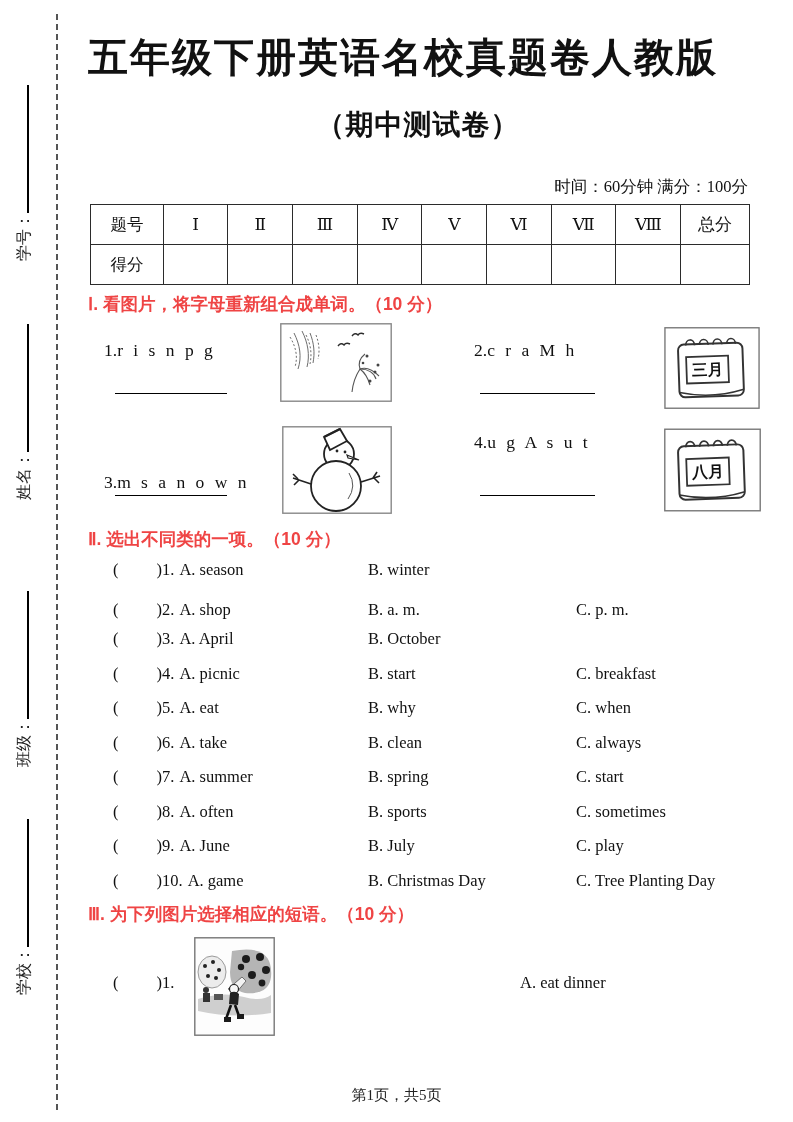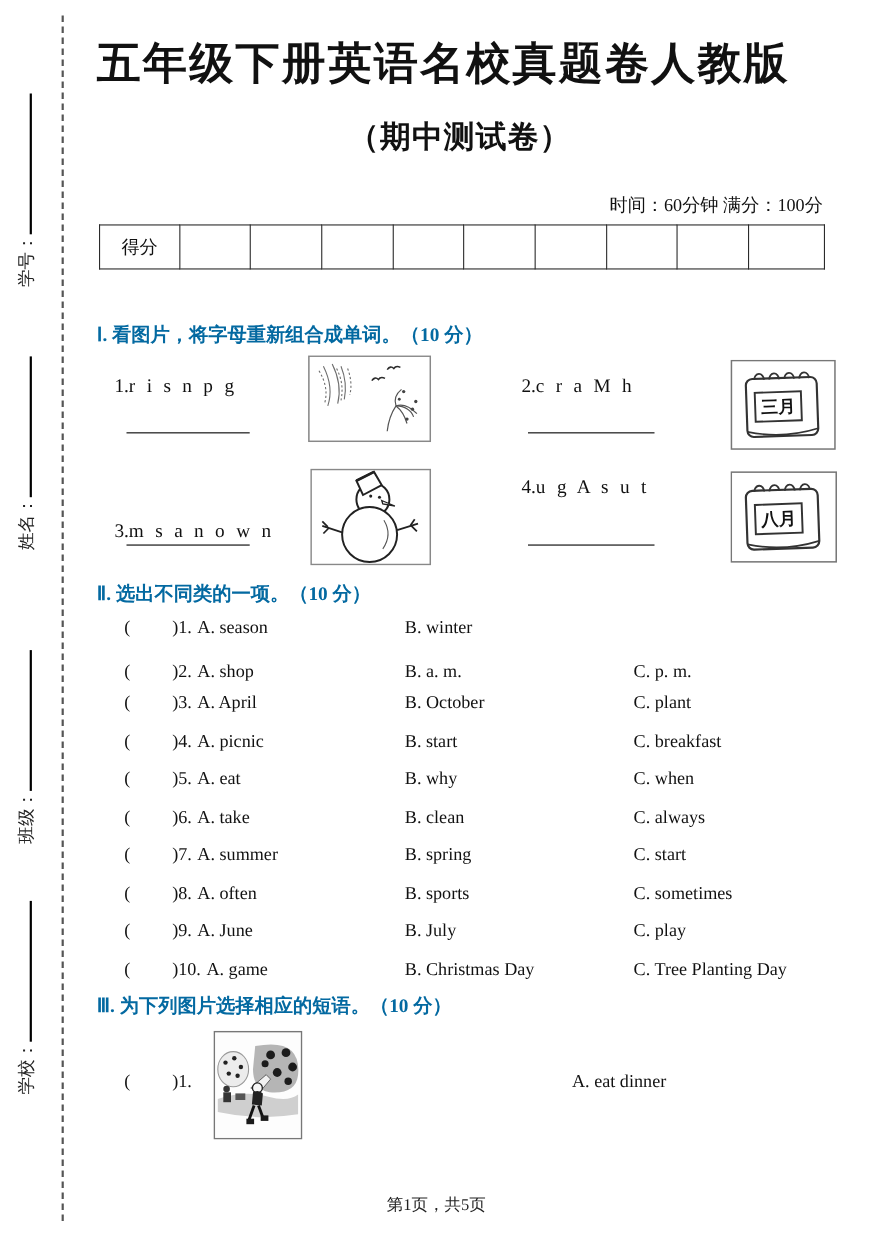--- a/index.html
+++ b/index.html
@@ -18,21 +18,21 @@
             font-size:28px;font-weight:bold;letter-spacing:1px;}
   .meta{position:absolute;right:45px;top:176px;font-size:16.5px;}
   
   .score-table{position:absolute;left:90px;top:204px;width:660px;border-collapse:collapse;
                table-layout:fixed;}
   .score-table td{border:1.7px solid #2b2b2b;height:39px;text-align:center;
                   font-size:17px;padding:0;}
   .score-table .lab{font-size:16.5px;}
   
   .sec-head{position:absolute;left:88px;font-size:17.5px;font-weight:bold;
-            font-family:Liberation Serif, serif;color:#0369a1;}
+            font-family:Liberation Sans, sans-serif;color:#ef4444;}
   
   .s1item{position:absolute;font-size:17.5px;white-space:nowrap;}
   .s1letters{letter-spacing:3px;}
   .blank{position:absolute;height:0;border-bottom:1.6px solid #000;}
   .pic{position:absolute;}
   
   .s2row{position:absolute;left:113px;width:645px;display:grid;
          grid-template-columns:255px 208px 1fr;font-size:16.5px;white-space:nowrap;}
   .gap{display:inline-block;width:38px;}
   .q-num{margin-right:5px;}
@@ -75,20 +75,32 @@
         <col style="width:64px">
         <col style="width:64px">
       <col style="width:64px">
         <col style="width:64px">
         <col style="width:64px">
         <col style="width:64px">
       <col style="width:64px">
         <col style="width:68px">
     </colgroup>
     <tbody>
+        <tr>
+      <td class="lab">题号</td>
+      <td>Ⅰ</td>
+      <td>Ⅱ</td>
+      <td>Ⅲ</td>
+      <td>Ⅳ</td>
+      <td>Ⅴ</td>
+      <td>Ⅵ</td>
+      <td>Ⅶ</td>
+      <td>Ⅷ</td>
+      <td>总分</td>
+    </tr>
     <tr>
       <td class="lab">得分</td>
       <td></td>
       <td></td>
       <td></td>
       <td></td>
       <td></td>
       <td></td>
       <td></td>
       <td></td>
@@ -208,21 +220,20 @@
     <span>B. winter</span>
   </div>
   <div class="s2row" style="top:600px;">
     <span><span><span>(</span><span class="gap"></span><span>)</span></span><span class="q-num">2.</span><span>A. shop</span></span>
     <span>B. a. m.</span>
     <span>C. p. m.</span>
   </div>
   <div class="s2row" style="top:629px;">
     <span><span><span>(</span><span class="gap"></span><span>)</span></span><span class="q-num">3.</span><span>A. April</span></span>
     <span>B. October</span>
-    <span>C. plant</span>
   </div>
   <div class="s2row" style="top:664px;">
     <span><span><span>(</span><span class="gap"></span><span>)</span></span><span class="q-num">4.</span><span>A. picnic</span></span>
     <span>B. start</span>
     <span>C. breakfast</span>
   </div>
   <div class="s2row" style="top:698px;">
     <span><span><span>(</span><span class="gap"></span><span>)</span></span><span class="q-num">5.</span><span>A. eat</span></span>
     <span>B. why</span>
     <span>C. when</span>

